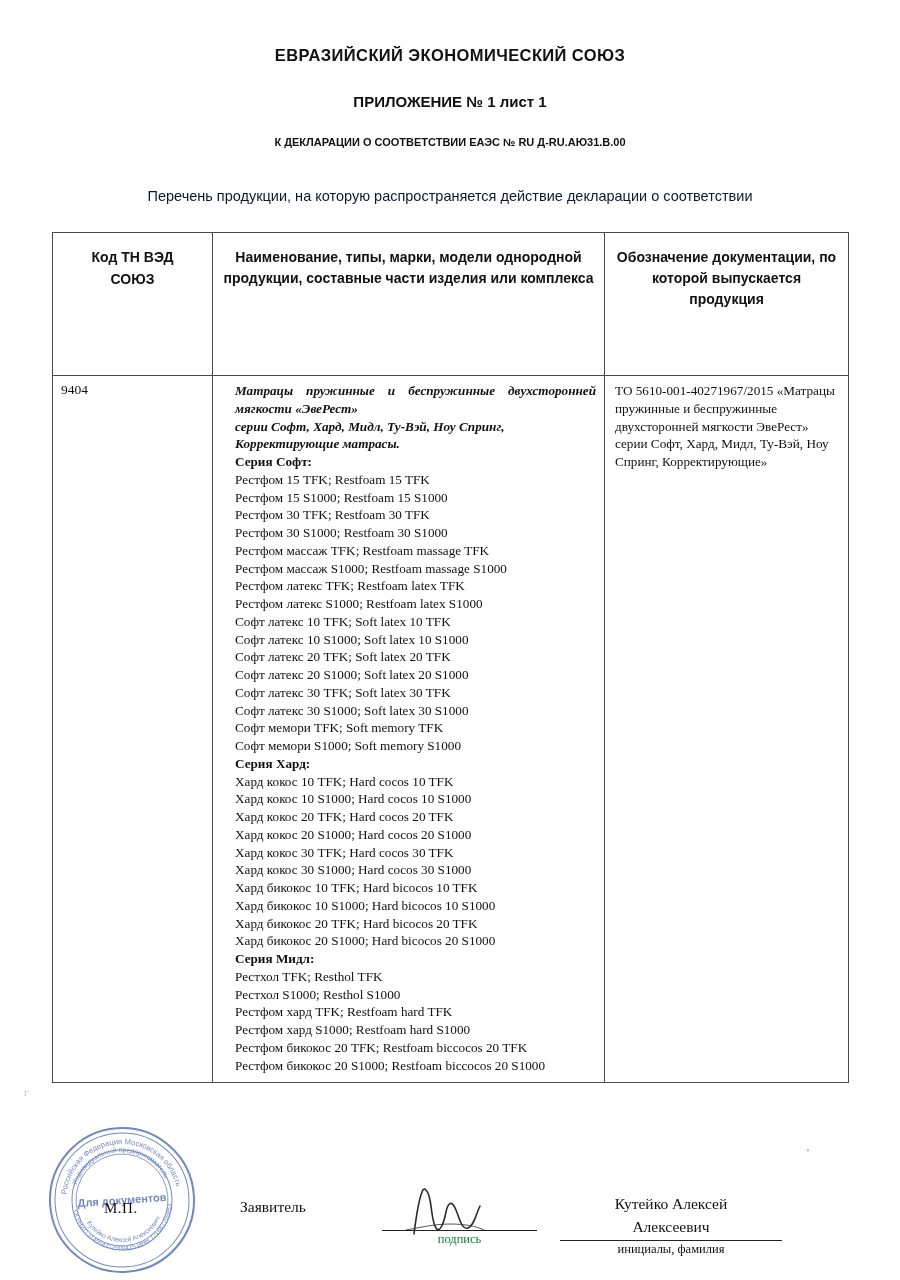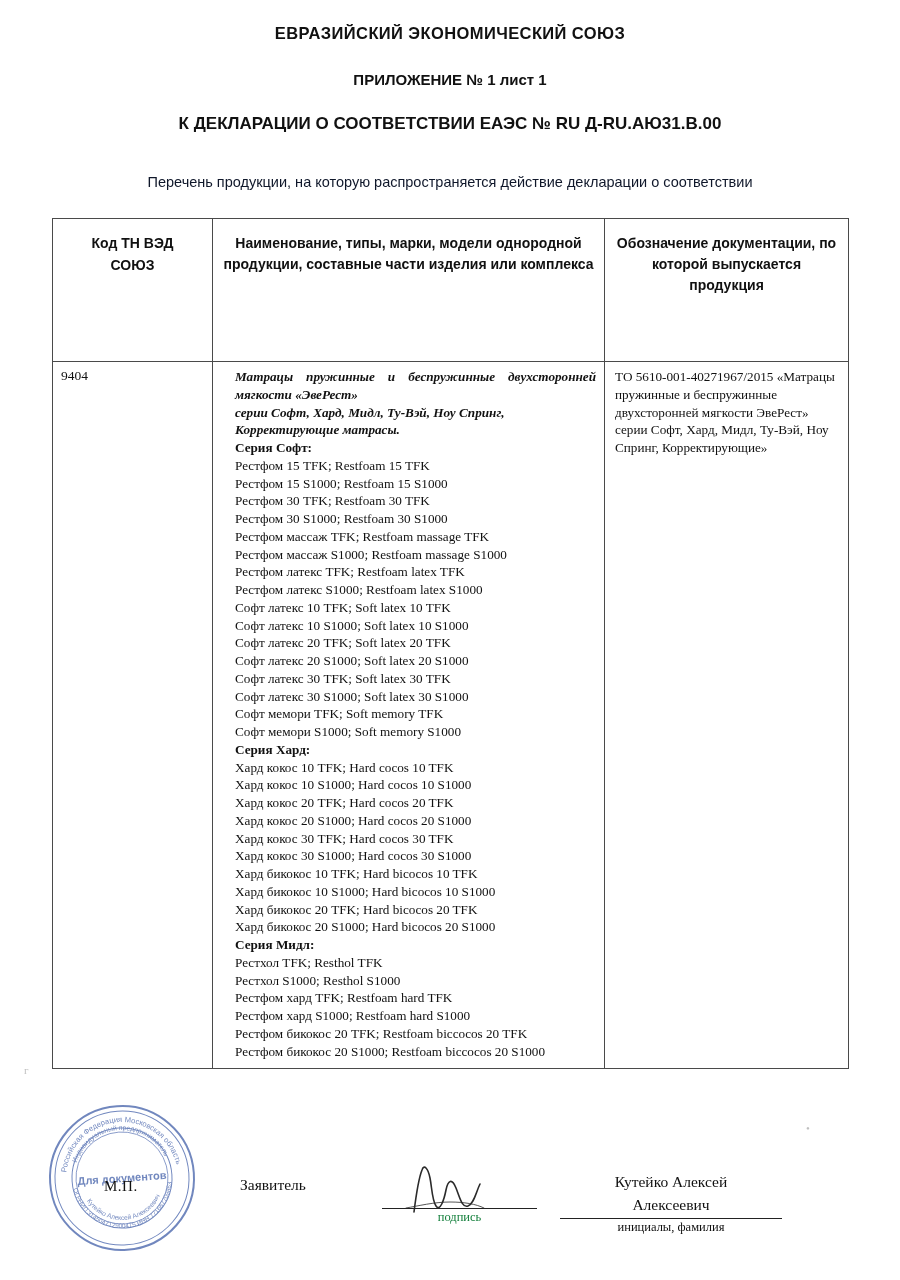--- a/index.html
+++ b/index.html
@@ -23,31 +23,31 @@
     padding: 0;
   }
 
   
   .hdr-block {
     text-align: center;
     font-family: "Liberation Sans", sans-serif;
     font-weight: bold;
   }
   .hdr-1 {
-    margin-top: 24px;
+    margin-top: 46px;
     font-size: 16.5px;
     letter-spacing: 0.4px;
   }
   .hdr-2 {
     margin-top: 28px;
     font-size: 15px;
   }
   .hdr-3 {
     margin-top: 26px;
-    font-size: 17px;
+    font-size: 11px;
   }
   .subtitle {
     margin-top: 40px;
     text-align: center;
     font-family: "Liberation Sans", sans-serif;
     font-size: 14.5px;
     font-weight: normal;
     color: #0f172a;
   }
 

